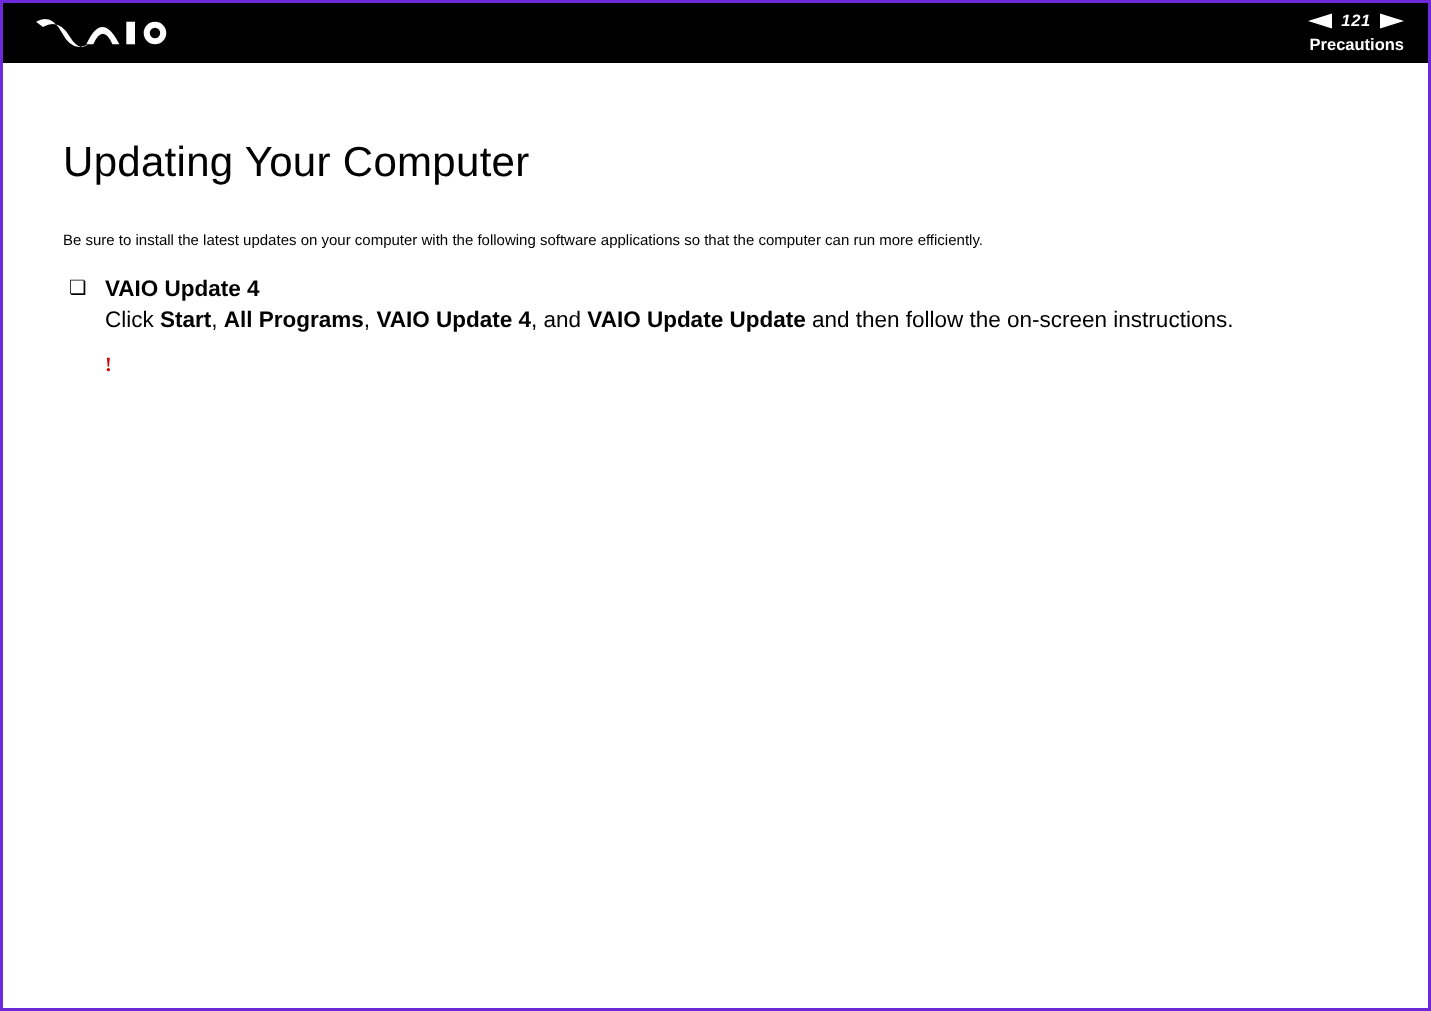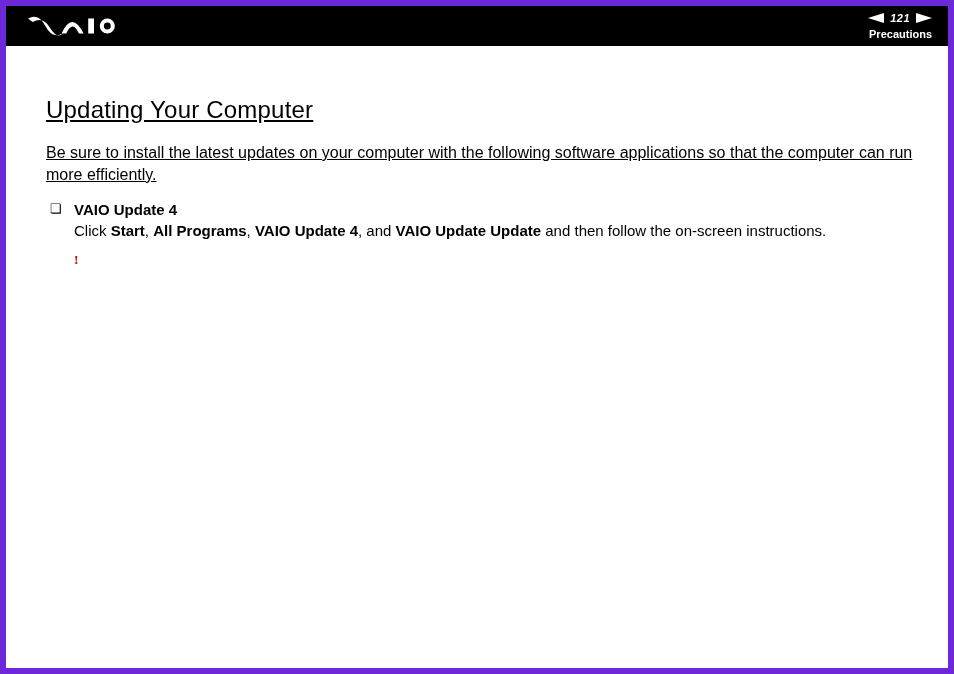--- a/index.html
+++ b/index.html
@@ -7,21 +7,21 @@
     width: 954px;
     height: 674px;
     background: #ffffff;
     font-family: Arial, Helvetica, sans-serif;
     color: #000;
     overflow: hidden;
   }
   .page {
     width: 100%;
     height: 100%;
-    border: 6px solid #6d28d9;
+    border: 2px solid #6d28d9;
     position: relative;
   }
   .topbar {
     background: #000;
     height: 40px;
     display: flex;
     justify-content: space-between;
     align-items: center;
     padding: 0 16px 0 22px;
   }
@@ -54,30 +54,28 @@
     color: #fff;
     text-decoration: none;
     display: inline-block;
     margin-top: 2px;
   }
   .content {
     padding: 50px 30px 0 40px;
   }
   h1 {
     font-weight: 400;
-    font-size: 24px;
-    margin-bottom: 18px;
+    font-size: 28px;
+    margin-bottom: 30px;
     letter-spacing: 0.2px;
-    text-decoration: underline;
   }
   .lead {
-    font-size: 16px;
+    font-size: 10px;
     line-height: 1.35;
     margin-bottom: 14px;
-    text-decoration: underline;
   }
   ul.items {
     list-style: none;
     padding-left: 28px;
   }
   ul.items > li {
     position: relative;
     font-size: 15px;
     line-height: 1.4;
     margin-bottom: 14px;

